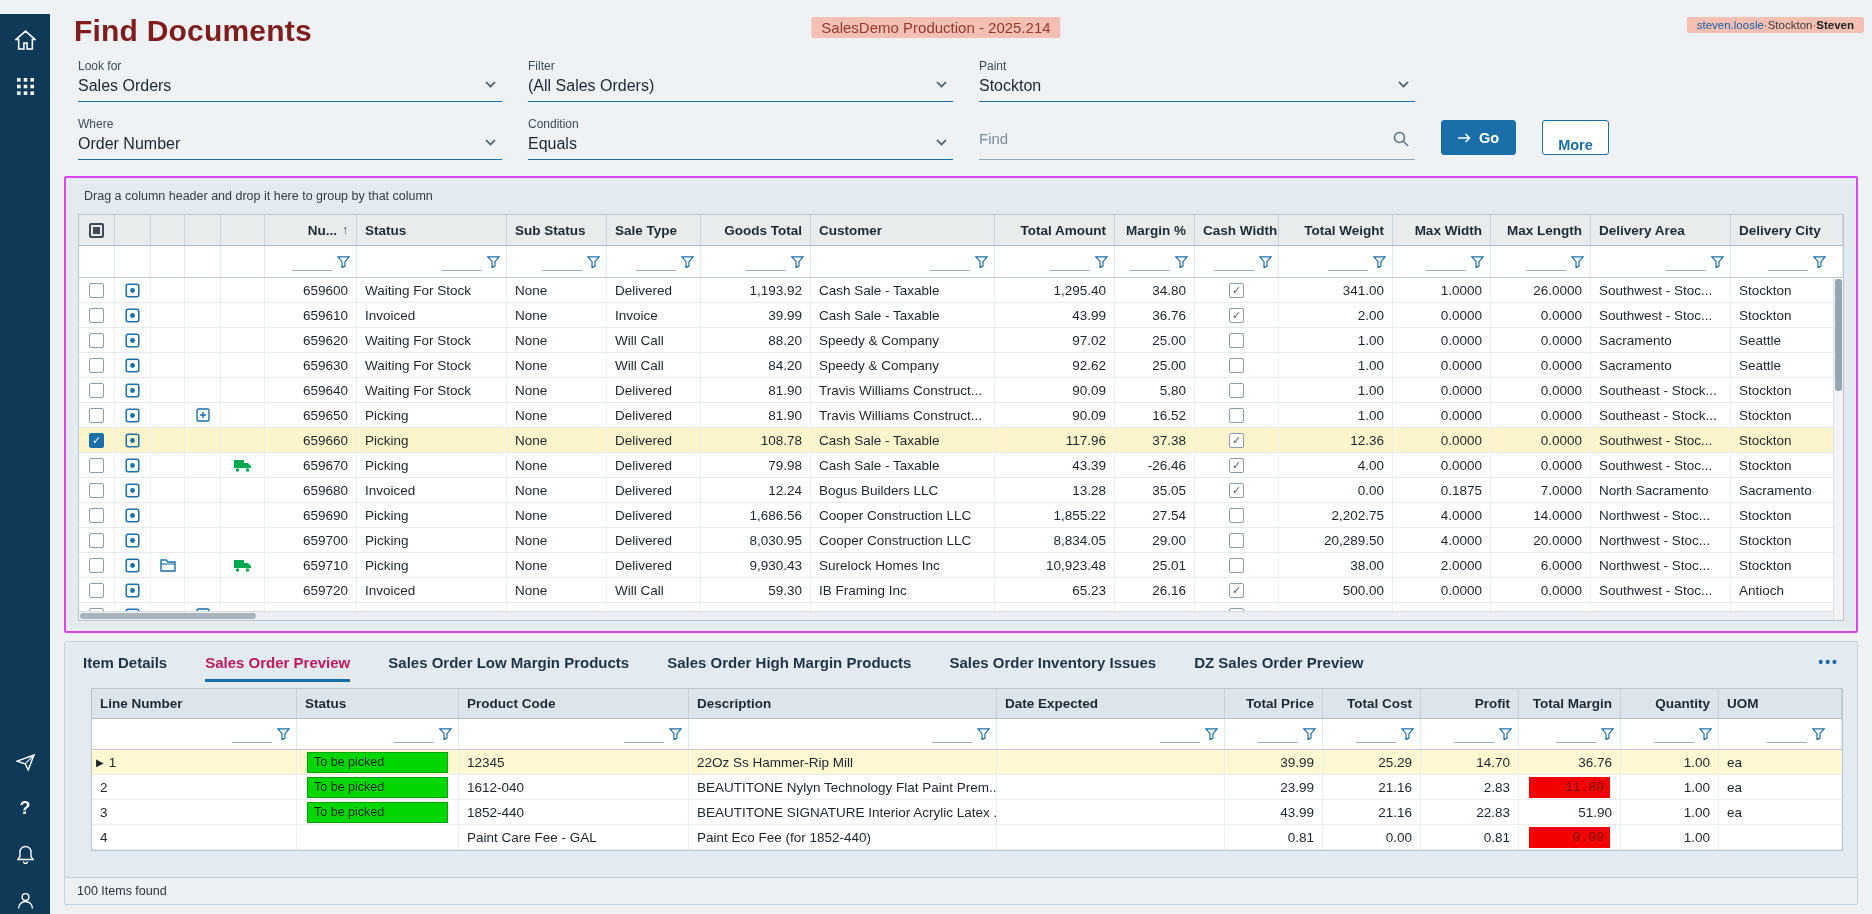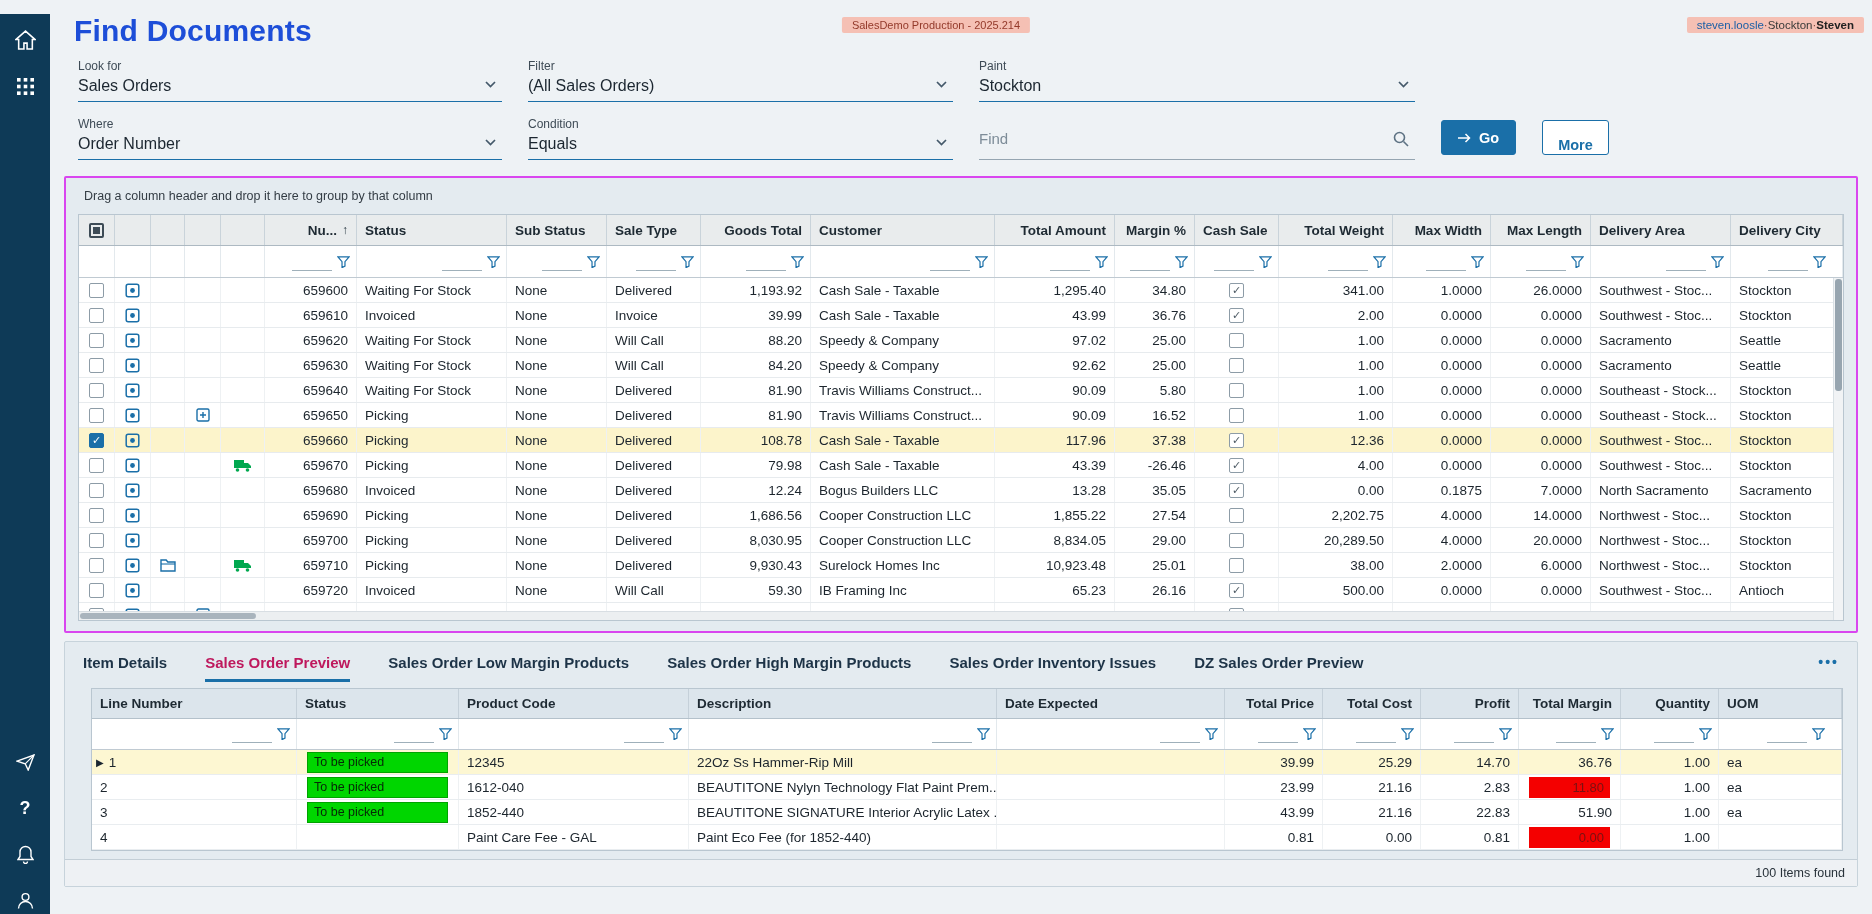--- a/index.html
+++ b/index.html
@@ -8,30 +8,30 @@
   .page { position:relative; width:1872px; height:914px; background:#eef2f5; }
 
   
   .sidebar { position:absolute; left:0; top:0; bottom:0; width:50px; background:#0e3a57; display:flex; flex-direction:column; align-items:center; z-index:5; }
   .side-top { display:flex; flex-direction:column; gap:22px; margin-top:14px; align-items:center; }
   .side-bottom { margin-top:auto; display:flex; flex-direction:column; gap:22px; margin-bottom:16px; align-items:center; }
   .side-ic { width:26px; height:24px; display:flex; align-items:center; justify-content:center; cursor:pointer; }
   .side-ic.qm { color:#fff; font-size:18px; font-weight:700; }
 
   
-  .env-badge { position:absolute; top:3px; left:50%; transform:translateX(-50%); background:#f5c0b4; color:#93392a; font-size:11px; padding:2px 10px; border-radius:2px; z-index:6; }
+  .env-badge { position:absolute; top:3px; left:50%; transform:translateX(-50%); background:#f5c0b4; color:#93392a; font-size:15px; padding:2px 10px; border-radius:2px; z-index:6; }
   .user-badge { position:absolute; top:3px; right:8px; background:#f5c0b4; font-size:11.5px; padding:2px 10px; border-radius:2px; z-index:6; display:flex; align-items:center; cursor:pointer; }
   .ub-user { color:#1a5fa6; }
   .ub-sep { color:#7c4337; }
   .ub-branch { color:#3a3a3a; }
   .ub-name { color:#222; font-weight:700; }
 
   
   .main { margin-left:50px; height:100%; position:relative; }
-  .page-title { font-size:30px; font-weight:700; color:#1d4ed8; margin:14px 0 8px 24px; letter-spacing:.2px; }
+  .page-title { font-size:30px; font-weight:700; color:#7f1d1d; margin:14px 0 8px 24px; letter-spacing:.2px; }
 
   
   .form-area { margin:0 20px 0 28px; display:grid; grid-template-columns:424px 425px 436px 1fr; column-gap:26px; row-gap:12px; }
   .fctl { position:relative; height:46px; border-bottom:1px solid #1a6fa8; cursor:pointer; }
   .flabel { font-size:12px; color:#3e4b56; padding-top:3px; }
   .fvalue { font-size:16px; color:#1b2630; margin-top:4px; white-space:nowrap; overflow:hidden; }
   .chev { position:absolute; right:6px; bottom:9px; }
   .fctl.find { border-bottom:1px solid #95a5b1; }
   .finput { border:none; outline:none; background:transparent; width:calc(100% - 30px); font-size:15px; color:#1b2630; margin-top:16px; font-family:inherit; }
   .finput::placeholder { color:#7d8c98; }
@@ -87,23 +87,23 @@
   .dhead,.dfilter,.drow { display:grid; grid-template-columns:var(--dc); }
   .dhead { background:#dce5ec; border-bottom:1px solid #b4c1cb; height:30px; }
   .dhead .gcell { border-right:1px solid #c5d0d9; font-weight:700; font-size:13.5px; color:#1e2a33; }
   .dfilter { height:31px; border-bottom:1px solid #c0cad2; }
   .dfilter .gcell { border-right:1px solid #e3e9ed; }
   .drow { height:25px; border-bottom:1px solid #e9edf0; background:#fff; cursor:pointer; }
   .drow .gcell { border-right:1px solid #eef1f3; }
   .drow.cur { background:#fdf7d2; }
   .cur-marker { font-size:10px; color:#1b2630; margin:0 5px 0 -4px; }
   .chip-green { flex:1; background:#00d600; border:1px solid #00a300; color:#062806; font-size:12.5px; padding:1px 6px; margin:0 2px; line-height:17px; }
-  .chip-red { flex:1; background:#f40000; color:#7a1111; font-size:13px; text-align:right; padding:2px 6px; margin:0 2px; line-height:17px; }
-
-  .statusbar { margin-top:8px; height:27px; background:#eef1f4; border-top:1px solid #c3ced6; display:flex; align-items:center; padding:0 12px; font-size:12.5px; color:#28323a;justify-content:flex-end; }
+  .chip-red { flex:1; background:#f40000; color:#7a1111; font-size:13px; text-align:right; padding:2px 6px; margin:0 2px; line-height:17px;font-family:Liberation Mono, monospace; }
+
+  .statusbar { margin-top:26px; height:27px; background:#eef1f4; border-top:1px solid #c3ced6; display:flex; align-items:center; padding:0 12px; font-size:12.5px; color:#28323a; }
 </style>
 </head>
 <body>
 
 <div class="page">
 
   <aside class="sidebar">
     <div class="side-top">
       <div class="side-ic">
         <svg width="21" height="20" viewBox="0 0 20 19">
@@ -247,21 +247,21 @@
             <div class="gcell">
               <span>Customer</span>
             </div>
             <div class="gcell r">
               <span>Total Amount</span>
             </div>
             <div class="gcell r">
               <span>Margin %</span>
             </div>
             <div class="gcell">
-              <span>Cash Sale</span>
+              <span>Cash Width</span>
             </div>
             <div class="gcell r">
               <span>Total Weight</span>
             </div>
             <div class="gcell r">
               <span>Max Width</span>
             </div>
             <div class="gcell r">
               <span>Max Length</span>
             </div>

